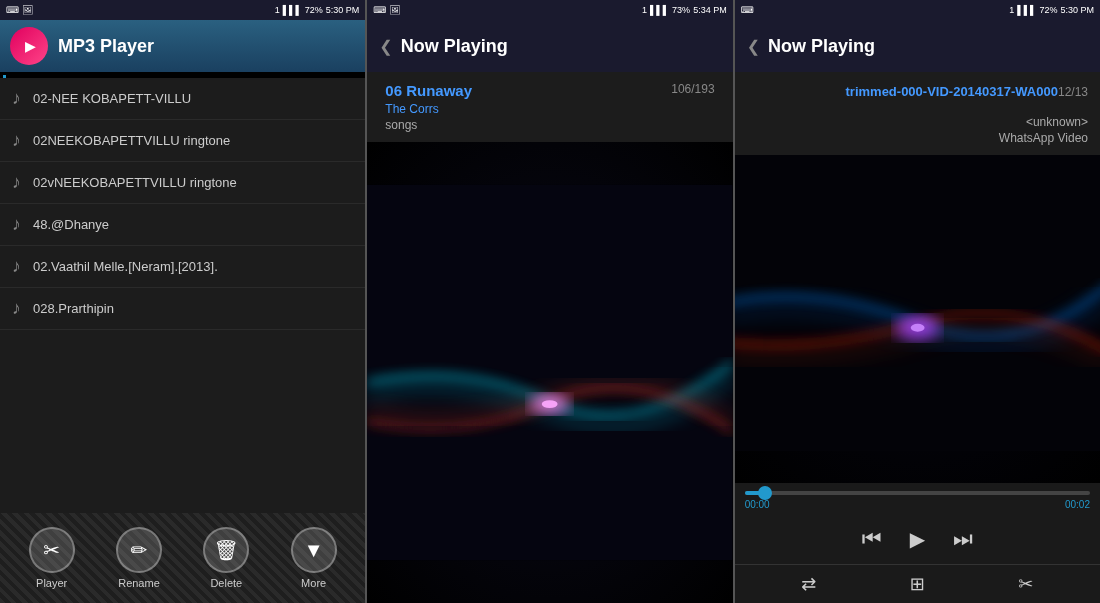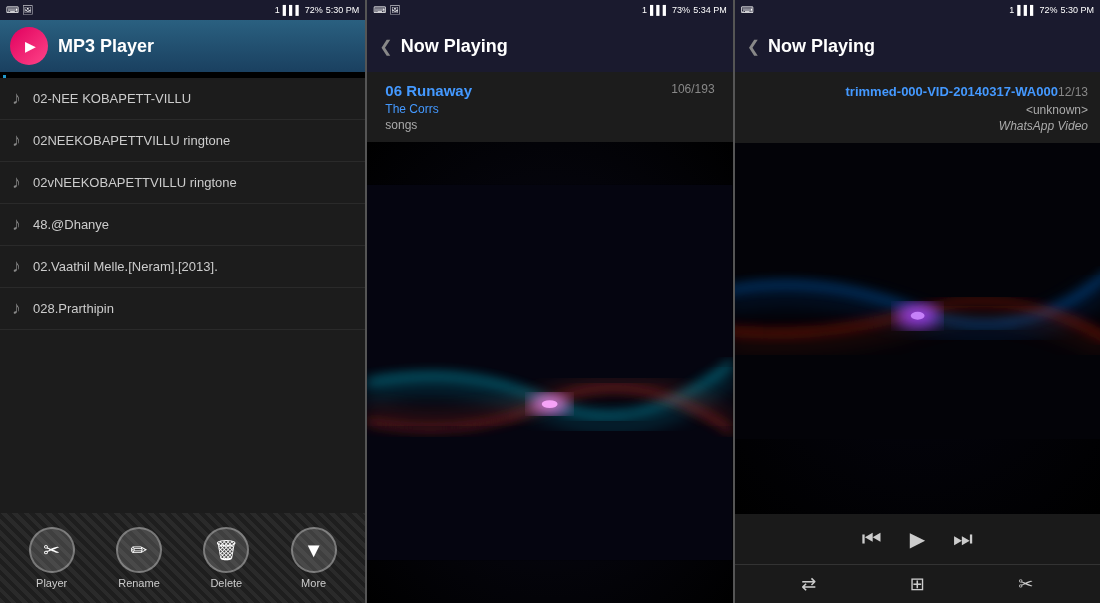--- a/index.html
+++ b/index.html
@@ -153,22 +153,22 @@
     }
 
     
     .p3-song-info {
       background: #1c1c1c;
       padding: 10px 12px;
       text-align: right;
     }
     .p3-song-name { color: #4499ff; font-size: 13px; font-weight: bold; display: inline; }
     .p3-song-count { color: #888; font-size: 12px; }
-    .p3-artist { color: #aaa; font-size: 12px; margin-top: 3px; }
-    .p3-album { color: #aaa; font-size: 12px; margin-top: 2px; font-style: italic; }
+    .p3-artist { color: #aaa; font-size: 12px; margin-top: 15px; }
+    .p3-album { color: #aaa; font-size: 12px; margin-top: 2px; }
 
     .p3-artwork {
       flex: 1;
       background: radial-gradient(ellipse at center, #050510 0%, #000 100%);
       position: relative;
       overflow: hidden;
       min-height: 0;
     }
 
     
@@ -420,20 +420,30 @@
       <path d="M -10 160 Q 80 140 185 180 Q 290 220 380 140" stroke="#0066dd" stroke-width="8" fill="none" filter="url(#blur6)" opacity="0.4"></path>
 
       <path d="M -10 190 Q 90 200 185 170 Q 280 140 380 200" stroke="#ff2200" stroke-width="3" fill="none" filter="url(#blur5)" opacity="0.8"></path>
       <path d="M -10 200 Q 90 210 185 180 Q 280 150 380 210" stroke="#dd3300" stroke-width="7" fill="none" filter="url(#blur6)" opacity="0.35"></path>
 
       <ellipse cx="185" cy="175" rx="22" ry="12" fill="#aa44ff" filter="url(#blur4)" opacity="0.85"></ellipse>
       <ellipse cx="185" cy="175" rx="7" ry="4" fill="#cc88ff" opacity="0.9"></ellipse>
     </svg>
   </div>
 
+  <div class="progress-container">
+    <div class="progress-track">
+      <div class="progress-fill"></div>
+      <div class="progress-thumb"></div>
+    </div>
+    <div class="progress-times">
+      <span>00:00</span>
+      <span>00:02</span>
+    </div>
+  </div>
 
   <div class="playback-controls">
     <span class="ctrl-btn">⏮</span>
     <span class="ctrl-btn play-btn-ctrl">▶</span>
     <span class="ctrl-btn">⏭</span>
   </div>
 
   <div class="extra-controls">
     <span class="extra-ctrl-btn" style="font-size:18px;">⇄</span>
     <span class="extra-ctrl-btn" style="font-size:18px;">⊞</span>

